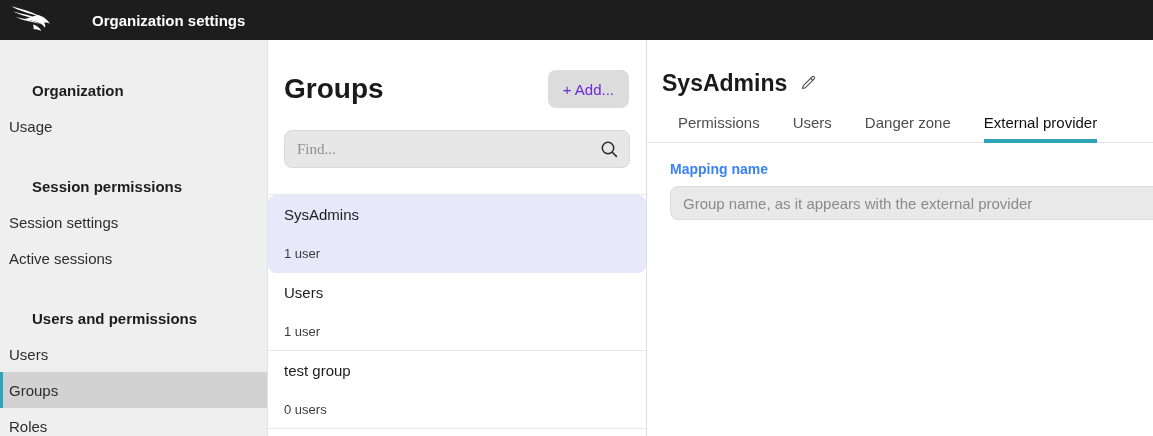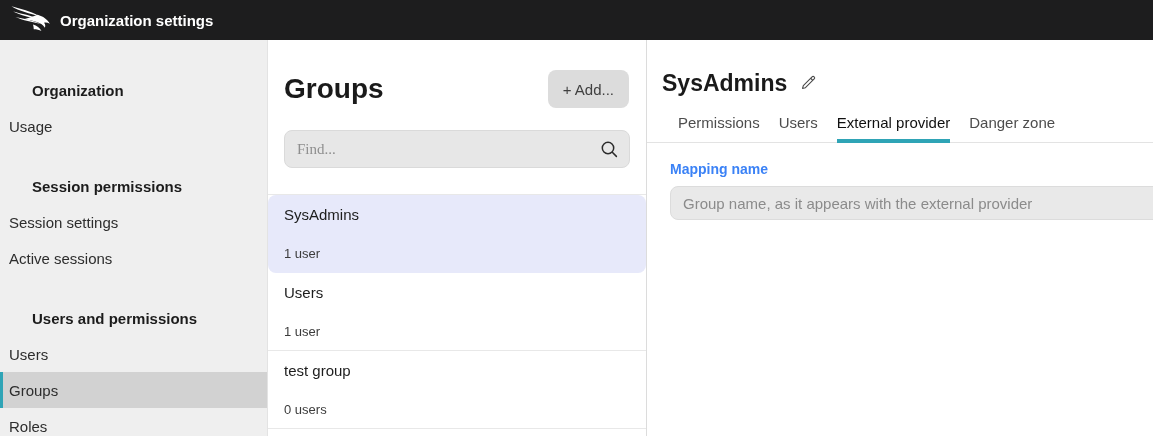--- a/index.html
+++ b/index.html
@@ -2,42 +2,42 @@
 <html><head>
 <meta charset="utf-8">
 <style>
   * { margin:0; padding:0; box-sizing:border-box; }
   html,body { width:1153px; height:436px; overflow:hidden; background:#fff;
     font-family:"Liberation Sans", sans-serif; }
 
   
   .topbar { height:40px; background:#1d1d1e; display:flex; align-items:center; }
   .logo { margin-left:10px; width:48px; height:34px; display:flex; align-items:center; }
-  .topbar-title { margin-left:2px; color:#fff; font-weight:bold; font-size:15px; }
+  .topbar-title { margin-left:34px; color:#fff; font-weight:bold; font-size:15px; }
 
   
   .main { display:flex; height:396px; }
 
   
   .sidebar { width:267px; flex-shrink:0; background:#efefef; padding-top:32px; }
   .side-section { margin-bottom:24px; }
   .side-header { height:36px; display:flex; align-items:center; padding-left:32px;
     font-weight:bold; font-size:15px; color:#1c1c1c; }
   .side-item { height:36px; display:flex; align-items:center; padding-left:6px;
     border-left:3px solid transparent; font-size:15px; color:#2d2d2d; cursor:pointer;text-align:center; }
   .side-item.selected { background:#d2d2d2; border-left-color:#2fa4b6; }
 
   
   .groups-panel { width:380px; flex-shrink:0; background:#fff;
     border-left:1px solid #e3e3e3; border-right:1px solid #dcdcdc; }
   .gp-header { display:flex; align-items:flex-start; justify-content:space-between;
     padding:30px 17px 0 16px; }
   .gp-title { font-size:28px; font-weight:bold; color:#1a1a1a; line-height:38px; }
   .add-btn { background:#dcdcdc; border:none; border-radius:8px; height:38px;
-    padding:0 15px; font-size:15px; color:#404040; cursor:pointer;
+    padding:0 15px; font-size:15px; color:#6d28d9; cursor:pointer;
     font-family:"Liberation Sans", sans-serif; }
   .find-wrap { position:relative; margin:22px 16px 0; }
   .find-input { width:100%; height:38px; background:#e7e7e7; border:1px solid #dadada;
     border-radius:8px; padding:0 40px 0 12px; font-size:15px; color:#1f1f1f;
     font-family:Liberation Serif, serif; outline:none; }
   .find-input::placeholder { color:#8e8e8e; }
   .search-icon { position:absolute; right:11px; top:9px; pointer-events:none; }
 
   .group-list { margin-top:26px; border-top:1px solid #e8e8e8; }
   .group-row { padding:9px 16px 10px; border-bottom:1px solid #e8e8e8; cursor:pointer; }
@@ -46,21 +46,21 @@
   .group-count { font-size:13px; color:#3c3c3c; margin-top:20px; line-height:17px; }
 
   
   .detail-panel { flex:1; min-width:0; overflow:hidden; background:#fff; }
   .dp-head { padding:30px 0 0 15px; }
   .dp-title-row { display:flex; align-items:center; gap:13px; }
   .dp-title { font-size:23px; font-weight:bold; color:#1a1a1a; }
   .pencil-btn { background:none; border:none; cursor:pointer; display:flex; padding:0; }
   .dp-subtitle { margin-top:6px; font-size:13px; color:#2d2d2d; }
 
-  .tabs { display:flex; gap:19px; margin-top:17px; padding-left:31px;
+  .tabs { display:flex; gap:33px; margin-top:17px; padding-left:31px;
     border-bottom:1px solid #e3e3e3; }
   .tab { font-size:15px; color:#4d4d4d; padding-bottom:8px; margin-bottom:-1px;
     border-bottom:4px solid transparent; cursor:pointer; }
   .tab.active { color:#101010; border-bottom-color:#2fa4b6; }
 
   .dp-content { padding:18px 0 0 23px; }
   .mapping-label { font-size:14px; font-weight:bold; color:#3b82f6; }
   .mapping-input { display:block; margin-top:9px; width:calc(100% + 12px); height:34px;
     background:#e9e9e9; border:1px solid #dcdcdc; border-radius:8px; padding:0 12px;
     font-size:15px; color:#1f1f1f; font-family:"Liberation Sans", sans-serif; outline:none; }
@@ -145,22 +145,22 @@
               <path d="M12.6 5 l2.4 2.4"></path>
             </svg>
           </span>
         </button>
       </div>
     </div>
 
     <div class="tabs">
       <div class="tab">Permissions</div>
       <div class="tab">Users</div>
+      <div class="tab">Danger zone</div>
       <div class="tab active">External provider</div>
-      <div class="tab">Danger zone</div>
     </div>
 
     <div class="dp-content">
       <div class="mapping-label">Mapping name</div>
       <input class="mapping-input" type="text" placeholder="Group name, as it appears with the external provider" style="">
     </div>
   </section>
 
 </div>
 

